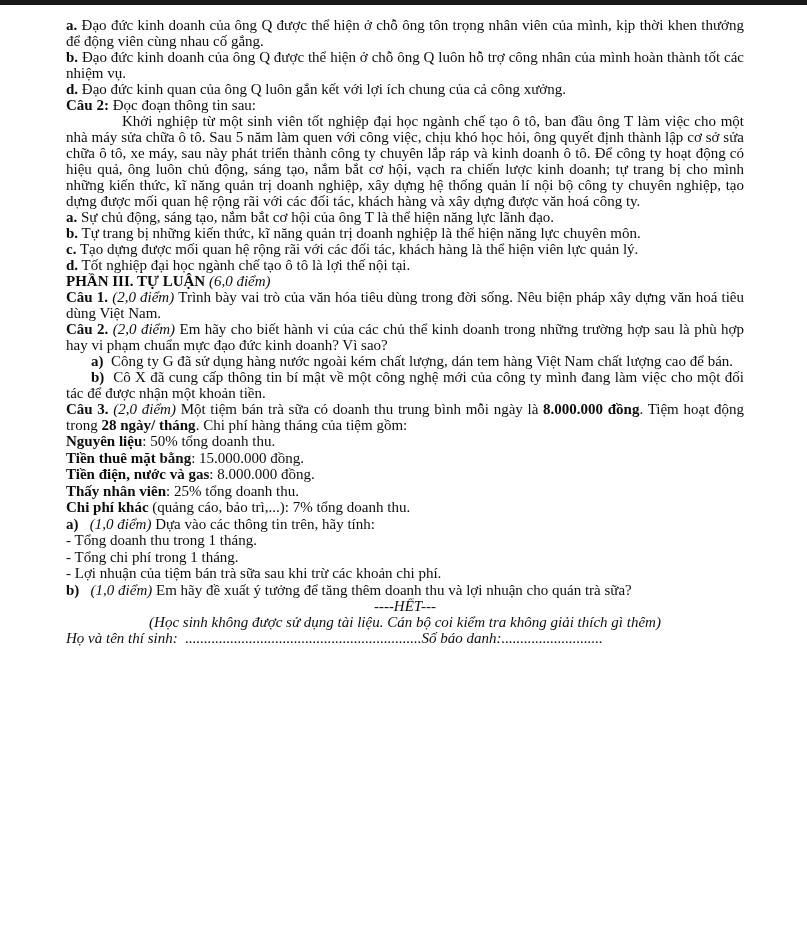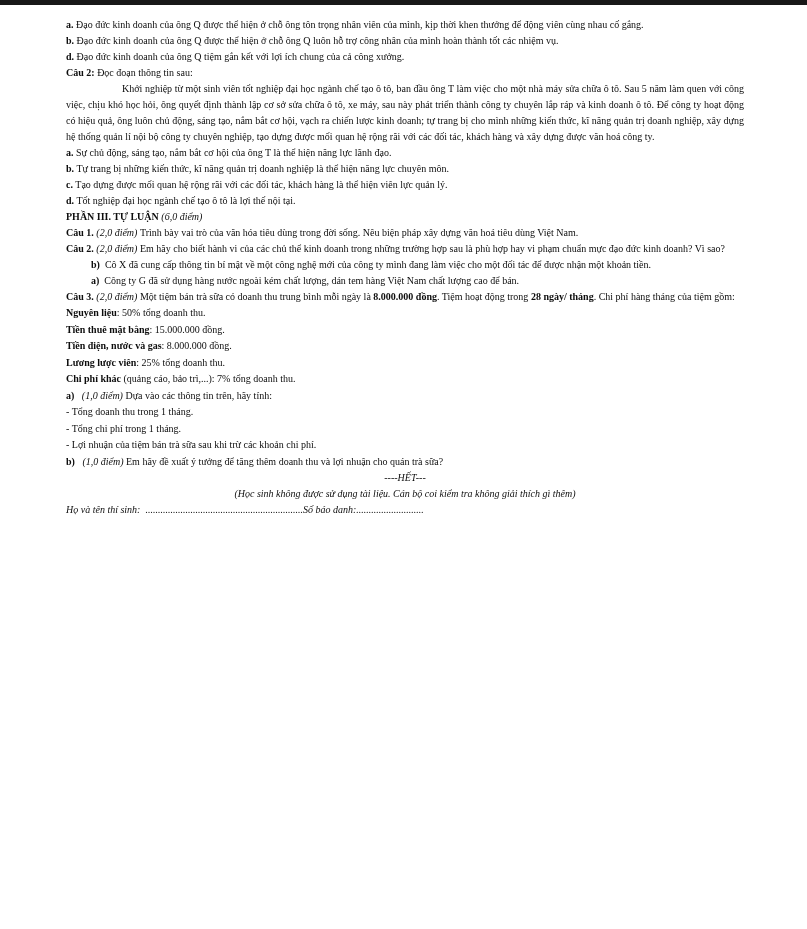--- a/index.html
+++ b/index.html
@@ -15,21 +15,21 @@
     overflow: hidden;
   }
   #topbar {
     width: 100%;
     height: 5px;
     background: #181818;
   }
   #doc {
     padding: 12px 63px 0 66px;
     font-family: "Liberation Serif", "DejaVu Serif", serif;
-    font-size: 10px;
+    font-size: 15px;
     line-height: 16px;
     color: #0d0d0d;
   }
   #doc p { margin: 0; }
   .sb  { font-weight: bold; }
   .sbi { font-weight: normal; font-style: italic; }
 
   .opt      { text-align: justify; margin-bottom: 6px; }
   .qhead    { margin-bottom: 4px; }
   .para     { text-align: justify; text-indent: 56px; margin-bottom: 5px; }
@@ -44,37 +44,37 @@
   .sig      { margin-left: 55px; white-space: nowrap; }
 </style>
 </head>
 <body>
 
 <div id="page" style="background: rgb(255, 255, 255);">
   <div id="topbar" style="background: rgb(24, 24, 24);"></div>
   <main id="doc">
       <p class="opt"><span class="sb">a.</span><span> Đạo đức kinh doanh của ông Q được thể hiện ở chỗ ông tôn trọng nhân viên của mình, kịp thời khen thưởng để động viên cùng nhau cố gắng.</span></p>
       <p class="opt"><span class="sb">b.</span><span> Đạo đức kinh doanh của ông Q được thể hiện ở chỗ ông Q luôn hỗ trợ công nhân của mình hoàn thành tốt các nhiệm vụ.</span></p>
-      <p class="opt"><span class="sb">d.</span><span> Đạo đức kinh doanh của ông Q tiệm gắn kết với lợi ích chung của cả công xưởng.</span></p>
+      <p class="opt"><span class="sb">d.</span><span> Đạo đức kinh quan của ông Q luôn gắn kết với lợi ích chung của cả công xưởng.</span></p>
       <p class="qhead"><span class="sb">Câu 2:</span><span> Đọc đoạn thông tin sau:</span></p>
       <p class="para"><span>Khởi nghiệp từ một sinh viên tốt nghiệp đại học ngành chế tạo ô tô, ban đầu ông T làm việc cho một nhà máy sửa chữa ô tô. Sau 5 năm làm quen với công việc, chịu khó học hỏi, ông quyết định thành lập cơ sở sửa chữa ô tô, xe máy, sau này phát triển thành công ty chuyên lắp ráp và kinh doanh ô tô. Để công ty hoạt động có hiệu quả, ông luôn chủ động, sáng tạo, nắm bắt cơ hội, vạch ra chiến lược kinh doanh; tự trang bị cho mình những kiến thức, kĩ năng quản trị doanh nghiệp, xây dựng hệ thống quản lí nội bộ công ty chuyên nghiệp, tạo dựng được mối quan hệ rộng rãi với các đối tác, khách hàng và xây dựng được văn hoá công ty.</span></p>
       <p class="opt"><span class="sb">a.</span><span> Sự chủ động, sáng tạo, nắm bắt cơ hội của ông T là thể hiện năng lực lãnh đạo.</span></p>
       <p class="opt"><span class="sb">b.</span><span> Tự trang bị những kiến thức, kĩ năng quản trị doanh nghiệp là thể hiện năng lực chuyên môn.</span></p>
       <p class="opt"><span class="sb">c.</span><span> Tạo dựng được mối quan hệ rộng rãi với các đối tác, khách hàng là thể hiện viên lực quản lý.</span></p>
       <p class="opt"><span class="sb">d.</span><span> Tốt nghiệp đại học ngành chế tạo ô tô là lợi thế nội tại.</span></p>
       <p class="heading"><span class="sb">PHẦN III. TỰ LUẬN </span><span class="sbi">(6,0 điểm)</span></p>
       <p class="question"><span class="sb">Câu 1. </span><span class="sbi">(2,0 điểm) </span><span>Trình bày vai trò của văn hóa tiêu dùng trong đời sống. Nêu biện pháp xây dựng văn hoá tiêu dùng Việt Nam.</span></p>
       <p class="question"><span class="sb">Câu 2. </span><span class="sbi">(2,0 điểm) </span><span>Em hãy cho biết hành vi của các chủ thể kinh doanh trong những trường hợp sau là phù hợp hay vi phạm chuẩn mực đạo đức kinh doanh? Vì sao?</span></p>
+      <p class="subq"><span class="sb">a)</span><span>&nbsp; Công ty G đã sử dụng hàng nước ngoài kém chất lượng, dán tem hàng Việt Nam chất lượng cao để bán.</span></p>
       <p class="subq"><span class="sb">b)</span><span>&nbsp; Cô X đã cung cấp thông tin bí mật về một công nghệ mới của công ty mình đang làm việc cho một đối tác để được nhận một khoản tiền.</span></p>
-      <p class="subq"><span class="sb">a)</span><span>&nbsp; Công ty G đã sử dụng hàng nước ngoài kém chất lượng, dán tem hàng Việt Nam chất lượng cao để bán.</span></p>
       <p class="question"><span class="sb">Câu 3. </span><span class="sbi">(2,0 điểm) </span><span>Một tiệm bán trà sữa có doanh thu trung bình mỗi ngày là </span><span class="sb">8.000.000 đồng</span><span>. Tiệm hoạt động trong </span><span class="sb">28 ngày/ tháng</span><span>. Chi phí hàng tháng của tiệm gồm:</span></p>
       <p class="list"><span class="sb">Nguyên liệu</span><span>: 50% tổng doanh thu.</span></p>
       <p class="list"><span class="sb">Tiền thuê mặt bằng</span><span>: 15.000.000 đồng.</span></p>
       <p class="list"><span class="sb">Tiền điện, nước và gas</span><span>: 8.000.000 đồng.</span></p>
-      <p class="list"><span class="sb">Lương lược viên</span><span>: 25% tổng doanh thu.</span></p>
+      <p class="list"><span class="sb">Thấy nhân viên</span><span>: 25% tổng doanh thu.</span></p>
       <p class="list"><span class="sb">Chi phí khác</span><span> (quảng cáo, bảo trì,...): 7% tổng doanh thu.</span></p>
       <p class="aitem"><span class="sb">a)</span><span class="sbi">&nbsp;&nbsp; (1,0 điểm)</span><span> Dựa vào các thông tin trên, hãy tính:</span></p>
       <p class="dash"><span>- Tổng doanh thu trong 1 tháng.</span></p>
       <p class="dash"><span>- Tổng chi phí trong 1 tháng.</span></p>
       <p class="dash"><span>- Lợi nhuận của tiệm bán trà sữa sau khi trừ các khoản chi phí.</span></p>
       <p class="aitem"><span class="sb">b)</span><span class="sbi">&nbsp;&nbsp; (1,0 điểm)</span><span> Em hãy đề xuất ý tưởng để tăng thêm doanh thu và lợi nhuận cho quán trà sữa?</span></p>
       <p class="hetline"><span class="sbi">----HẾT---</span></p>
       <p class="note"><span class="sbi">(Học sinh không được sử dụng tài liệu. Cán bộ coi kiểm tra không giải thích gì thêm)</span></p>
       <p class="sig"><span class="sbi">Họ và tên thí sinh:</span><span>&nbsp; </span><span class="sbi">...............................................................</span><span class="sbi">Số báo danh:</span><span class="sbi">...........................</span></p>
     </main>

